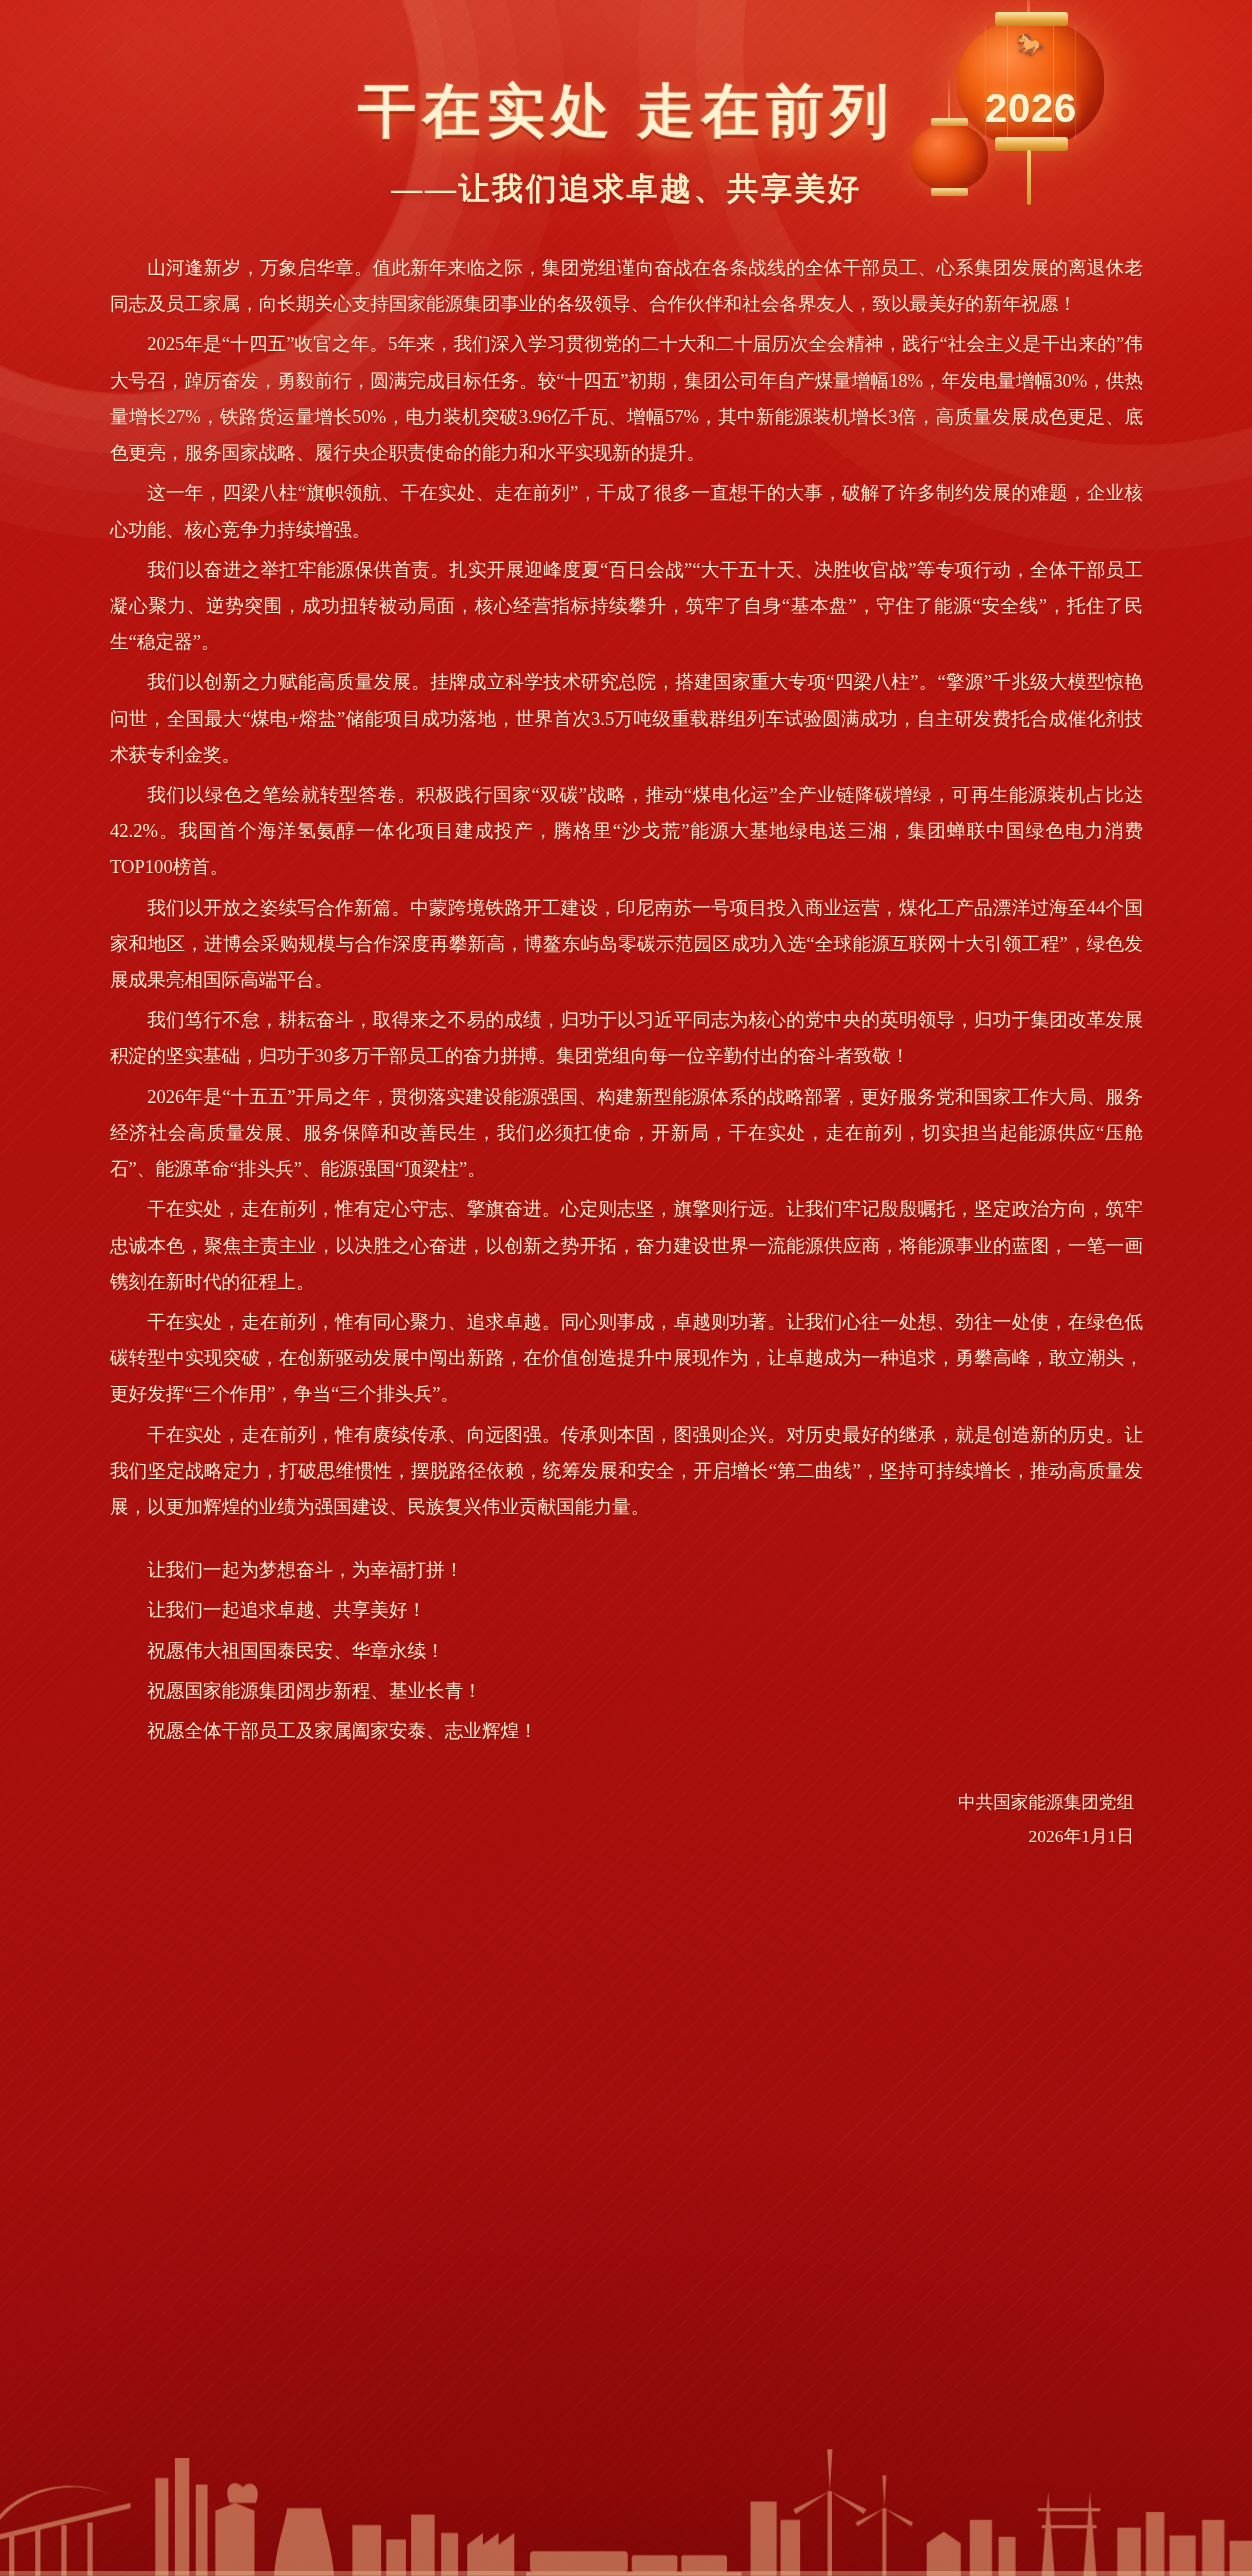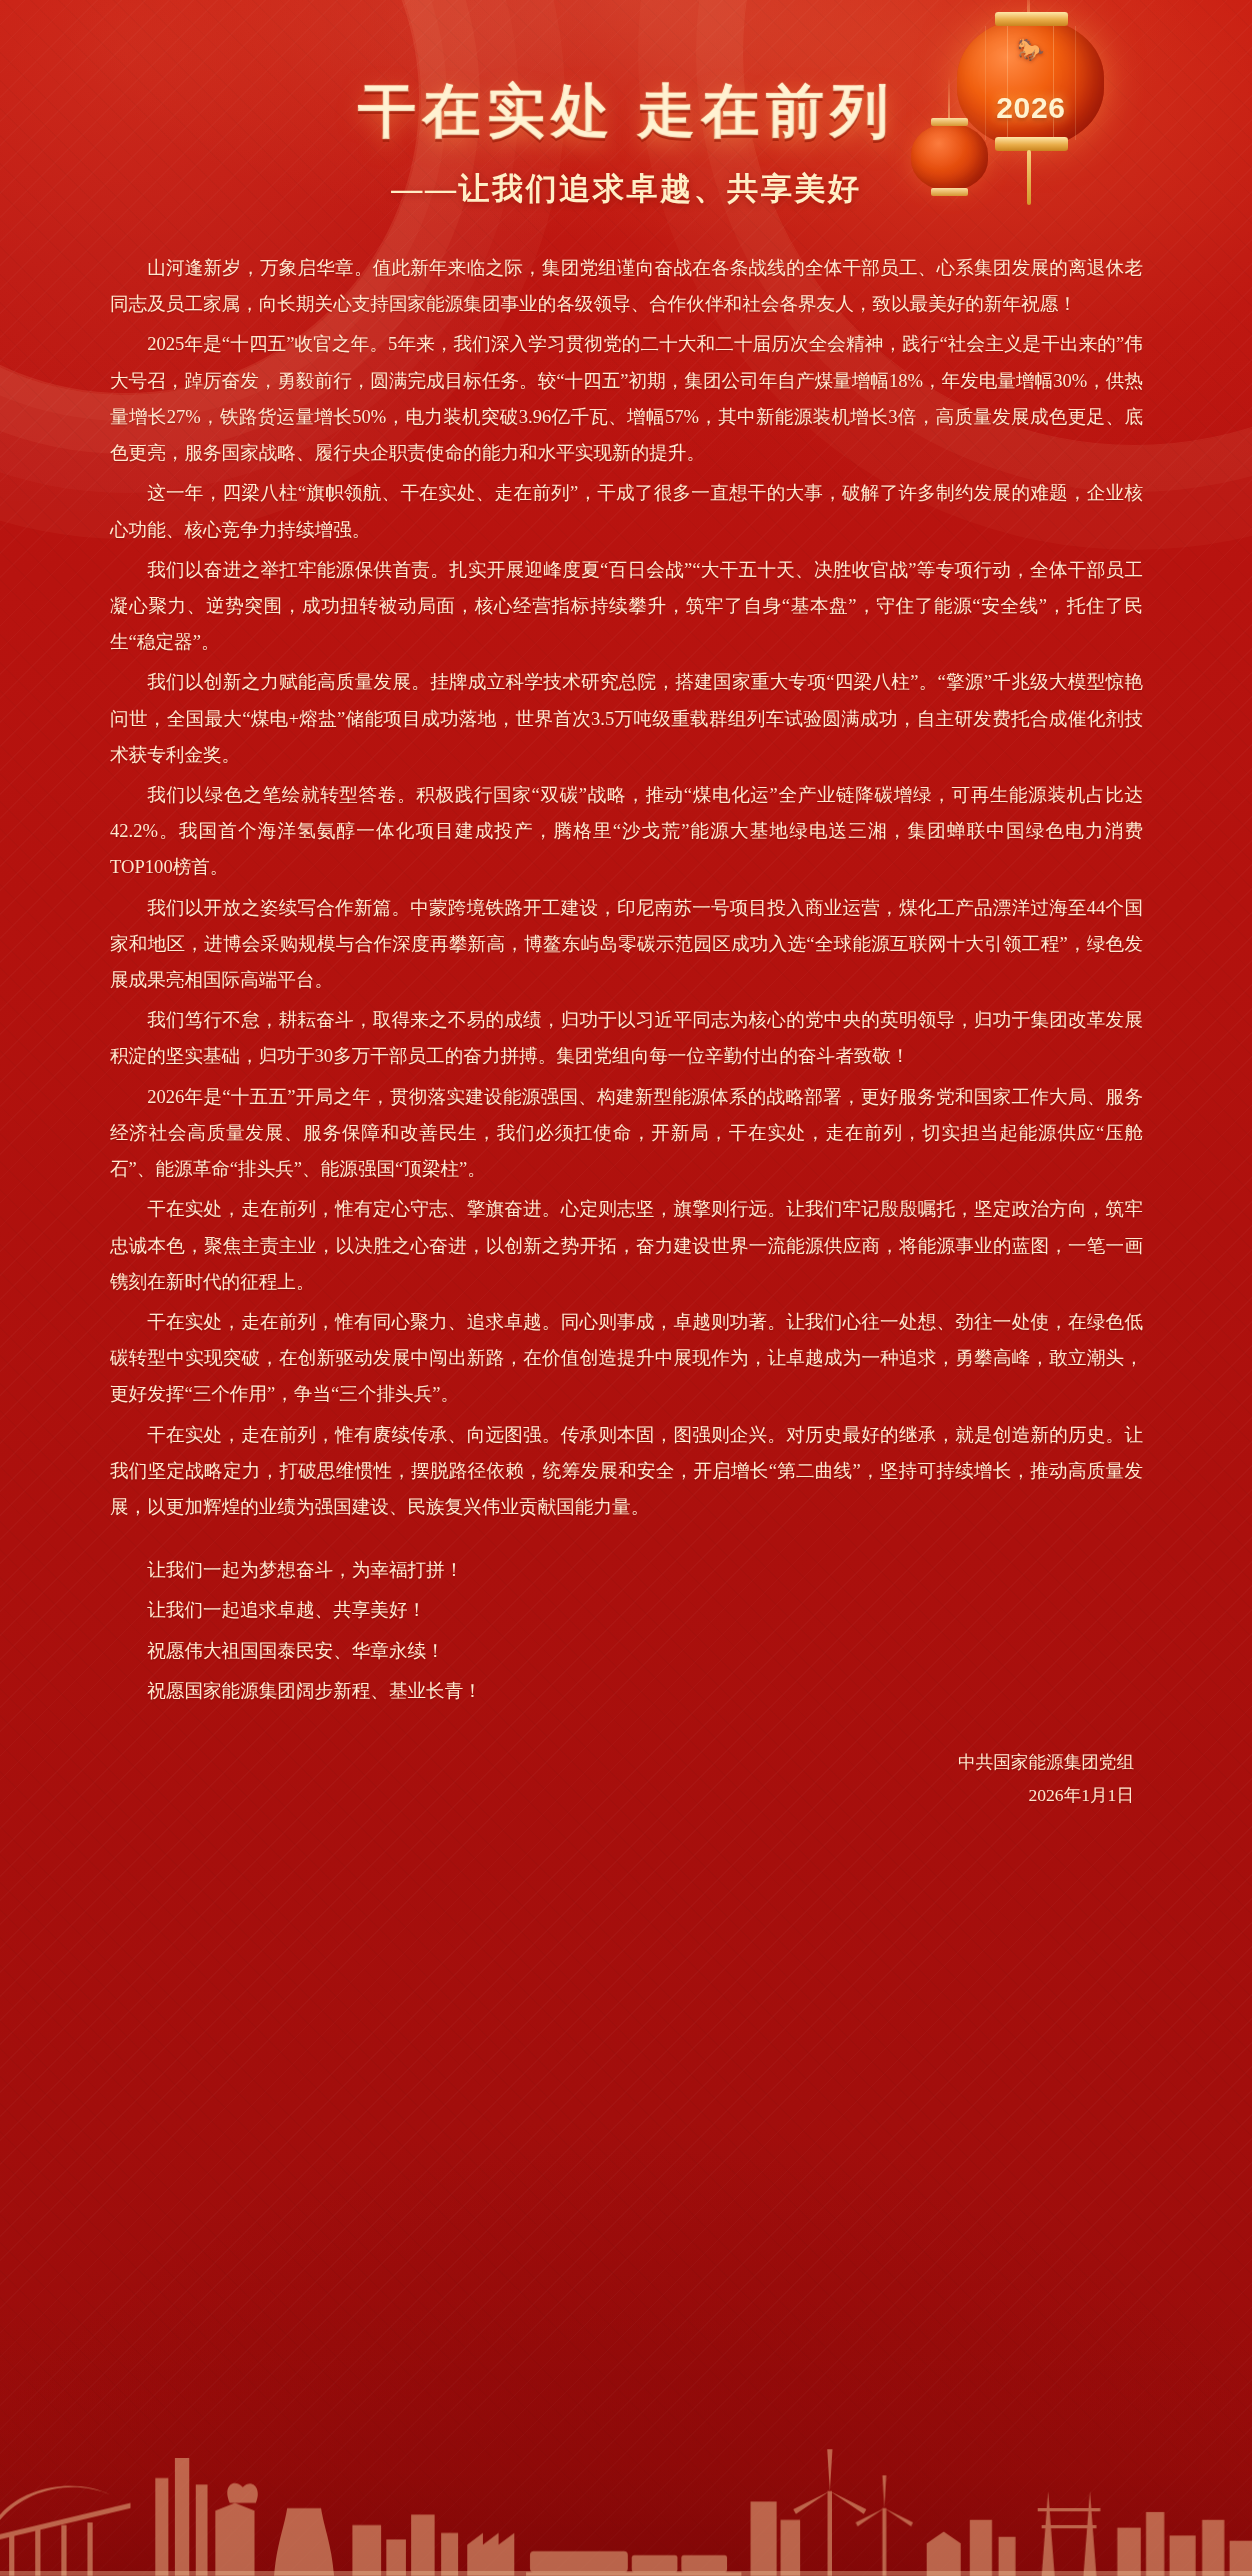--- a/index.html
+++ b/index.html
@@ -148,21 +148,21 @@
   }
   .badge-horse {
     font-size: 22px;
     line-height: 1;
     color: #ffe9b8;
     text-shadow: 0 1.3px 3.9px rgba(120,20,0,0.6);
   }
   .badge-year {
     font-family: "Liberation Sans", sans-serif;
     font-weight: bold;
-    font-size: 30px;
+    font-size: 40px;
     letter-spacing: 0.7px;
     color: #fff3cf;
     text-shadow: 0 0 11.7px rgba(255,190,90,0.9), 0 2px 3.9px rgba(120,15,0,0.55);
     margin-top: 30px;
   }
   .badge-sub {
     font-size: 9.8px;
     letter-spacing: 1.3px;
     color: #ffdfa6;
     margin-top: 1.3px;
@@ -294,20 +294,21 @@
     <p>2026年是“十五五”开局之年，贯彻落实建设能源强国、构建新型能源体系的战略部署，更好服务党和国家工作大局、服务经济社会高质量发展、服务保障和改善民生，我们必须扛使命，开新局，干在实处，走在前列，切实担当起能源供应“压舱石”、能源革命“排头兵”、能源强国“顶梁柱”。</p>
     <p>干在实处，走在前列，惟有定心守志、擎旗奋进。心定则志坚，旗擎则行远。让我们牢记殷殷嘱托，坚定政治方向，筑牢忠诚本色，聚焦主责主业，以决胜之心奋进，以创新之势开拓，奋力建设世界一流能源供应商，将能源事业的蓝图，一笔一画镌刻在新时代的征程上。</p>
     <p>干在实处，走在前列，惟有同心聚力、追求卓越。同心则事成，卓越则功著。让我们心往一处想、劲往一处使，在绿色低碳转型中实现突破，在创新驱动发展中闯出新路，在价值创造提升中展现作为，让卓越成为一种追求，勇攀高峰，敢立潮头，更好发挥“三个作用”，争当“三个排头兵”。</p>
     <p>干在实处，走在前列，惟有赓续传承、向远图强。传承则本固，图强则企兴。对历史最好的继承，就是创造新的历史。让我们坚定战略定力，打破思维惯性，摆脱路径依赖，统筹发展和安全，开启增长“第二曲线”，坚持可持续增长，推动高质量发展，以更加辉煌的业绩为强国建设、民族复兴伟业贡献国能力量。</p>
 
     <div class="closing">
       <p>让我们一起为梦想奋斗，为幸福打拼！</p>
       <p>让我们一起追求卓越、共享美好！</p>
       <p>祝愿伟大祖国国泰民安、华章永续！</p>
       <p>祝愿国家能源集团阔步新程、基业长青！</p>
+      <p>祝愿全体干部员工及家属阖家安泰、志业辉煌！</p>
     </div>
 
     <div class="signature">
       <div>中共国家能源集团党组</div>
       <div>2026年1月1日</div>
     </div>
   </main>
 
   <div class="bottom-haze"></div>
 

